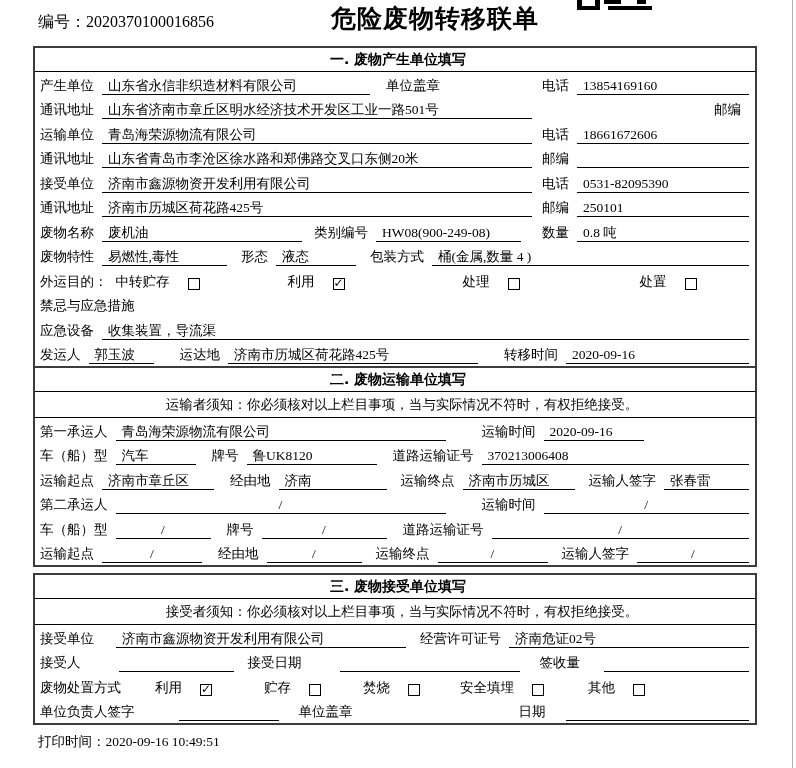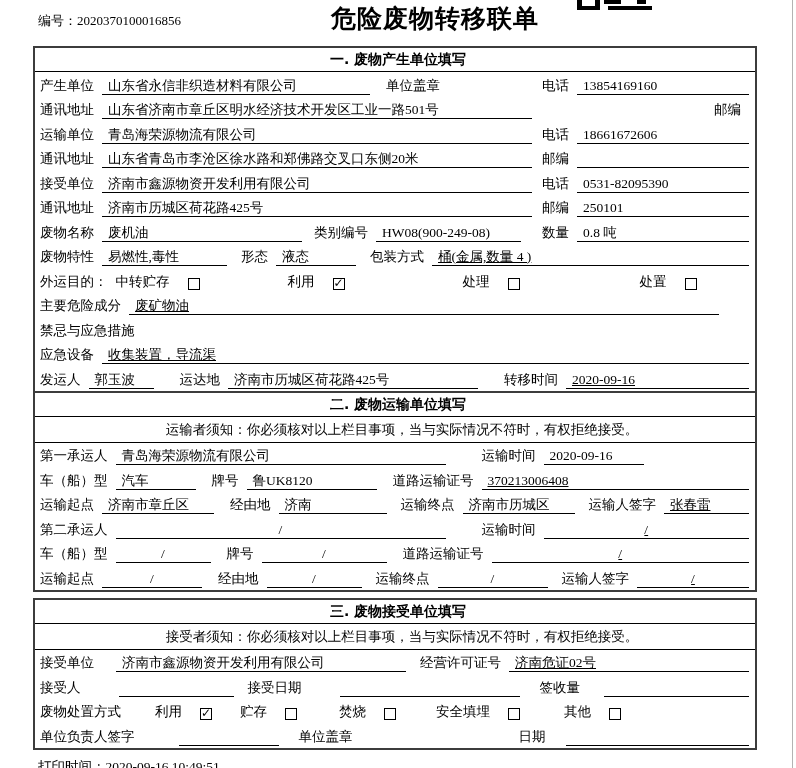--- a/index.html
+++ b/index.html
@@ -1,20 +1,20 @@
 <!DOCTYPE html>
 <html><head>
 <meta charset="utf-8">
 <style>
   * { box-sizing: border-box; margin: 0; padding: 0; }
   html,body { width:796px; height:768px; background:#fff; overflow:hidden; }
   body { font-family:"Liberation Serif","DejaVu Serif",serif; color:#000; font-size:13.5px; position:relative; }
 
   .topbar { position:relative; height:46px; }
-  .serial { position:absolute; left:38px; top:12px; font-size:13px; white-space:nowrap; }
+  .serial { position:absolute; left:38px; top:12px; font-size:16px; white-space:nowrap; }
   .title  { position:absolute; left:331px; top:2px; font-size:25px; font-weight:bold;
             font-family:"DejaVu Sans","Liberation Sans",sans-serif; letter-spacing:1px; white-space:nowrap; }
 
   .qr { position:absolute; left:577px; top:0; width:76px; height:10px; }
   .qr .qa { position:absolute; left:0; top:0; width:23px; height:10px;
             border-left:5px solid #000; border-right:5px solid #000; border-bottom:4px solid #000; }
   .qr .qb { position:absolute; left:27px; top:0; width:17px; height:4px; background:#000; }
   .qr .qc { position:absolute; left:31px; top:6px; width:44px; height:4px; background:#000; }
   .qr .qd { position:absolute; left:60px; top:0; width:9px;  height:4px; background:#000; }
 
@@ -24,21 +24,21 @@
   .box.gapped { margin-top:6px; }
 
   .shead { height:24px; line-height:23px; padding-left:6px; border-bottom:1px solid #000;
            font-weight:bold; font-size:14px; font-family:"DejaVu Sans","Liberation Sans",sans-serif; }
   .notice { height:26px; line-height:25px; padding-left:14px; border-bottom:1px solid #000; }
 
   .r { display:flex; align-items:flex-end; height:24.5px; padding:0 6px 2px 5px; }
   .l { white-space:nowrap; margin-right:8px; }
   .u { display:inline-flex; align-items:flex-end; height:18px; line-height:17px;
        border-bottom:1px solid #000; padding:0 2px 0 6px; white-space:nowrap; overflow:hidden; }
-  .fill { flex:1;text-decoration:underline; }
+  .fill { flex:1; }
   .ctr { justify-content:center; padding-left:2px; }
   .g { margin-left:auto; display:inline-flex; align-items:flex-end; }
   .g .u { width:172px; }
 
   .cb { width:12px; height:12px; border:1px solid #000; display:inline-block; position:relative; top:-1px; margin-left:10px; flex:none; }
   .cb.checked::after { content:"\2713"; font-family:"DejaVu Sans",sans-serif; font-size:12px;
                        position:absolute; left:0; top:-3px; }
 
   .footer { margin:8px 0 0 38px; font-size:13.5px; white-space:nowrap; }
   .edge { position:absolute; left:792px; top:0; width:1px; height:768px; background:#b3b3b3; }
@@ -141,24 +141,20 @@
       <span class="l" style="margin-left:0">中转贮存</span>
       <span class="cb"></span>
       <span class="l" style="margin-left:88px">利用</span>
       <span class="cb checked"></span>
       <span class="l" style="margin-left:118px">处理</span>
       <span class="cb"></span>
       <span class="l" style="margin-left:120px">处置</span>
       <span class="cb"></span>
     </div>
 
-    <div class="r">
-      <span class="l">主要危险成分</span>
-      <span class="u fill" style="margin-right:30px">废矿物油</span>
-    </div>
 
     <div class="r">
       <span class="l">禁忌与应急措施</span>
     </div>
 
     <div class="r">
       <span class="l">应急设备</span>
       <span class="u fill">收集装置，导流渠</span>
     </div>
 
@@ -248,21 +244,21 @@
       <span class="l" style="margin-left:14px">接受日期</span>
       <span class="u" style="width:180px;margin-left:30px"></span>
       <span class="l" style="margin-left:20px">签收量</span>
       <span class="u fill" style="margin-left:16px"></span>
     </div>
 
     <div class="r">
       <span class="l">废物处置方式</span>
       <span class="l" style="margin-left:26px">利用</span>
       <span class="cb checked"></span>
-      <span class="l" style="margin-left:28px">贮存</span>
+      <span class="l" style="margin-left:52px">贮存</span>
       <span class="cb"></span>
       <span class="l" style="margin-left:42px">焚烧</span>
       <span class="cb"></span>
       <span class="l" style="margin-left:40px">安全填埋</span>
       <span class="cb"></span>
       <span class="l" style="margin-left:44px">其他</span>
       <span class="cb"></span>
     </div>
 
     <div class="r">

